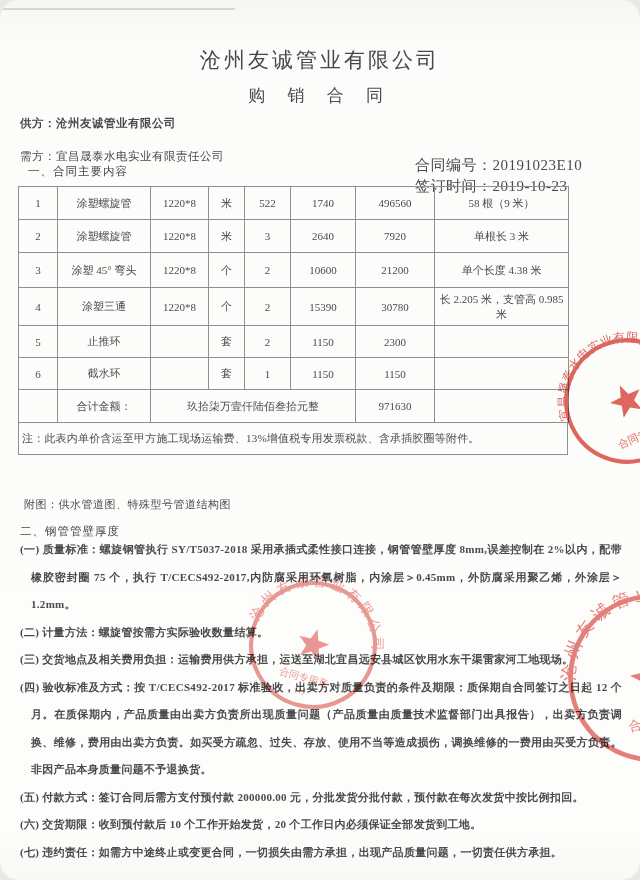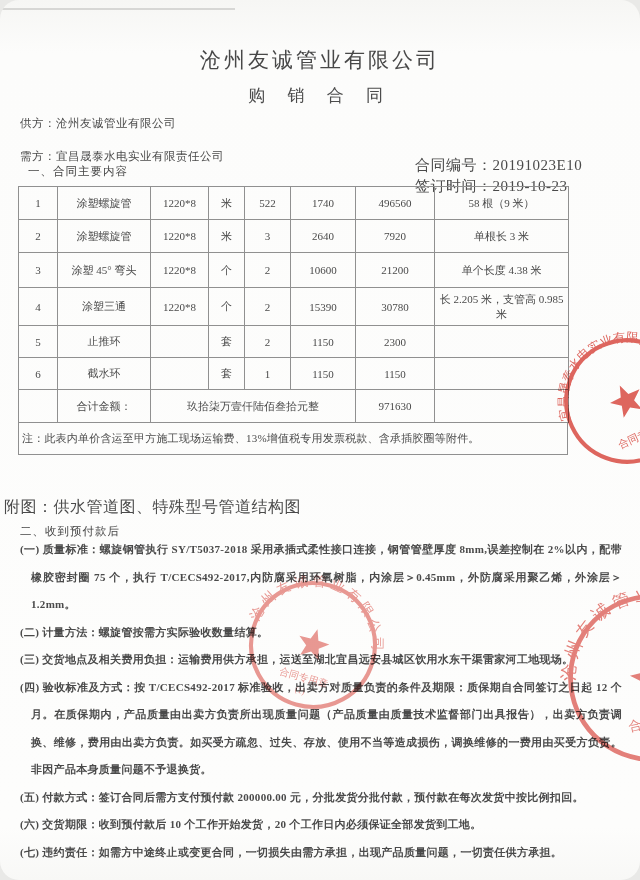--- a/index.html
+++ b/index.html
@@ -7,41 +7,41 @@
         background:linear-gradient(180deg,#f6f6f4 0%,#fcfcfb 6%,#fdfdfc 94%,#f8f8f6 100%);
         font-family:"Liberation Serif","DejaVu Serif",serif;color:#4a4a4a;border-radius:19px;}
   .scan-edge{position:absolute;top:8px;left:0;width:235px;height:2px;background:#d7d7d5;}
 
   .doc-title{position:absolute;top:46px;left:0;width:100%;text-align:center;
              font-size:21px;letter-spacing:3px;color:#484848;}
   .doc-subtitle{position:absolute;top:84px;left:0;width:100%;text-align:center;
              font-size:17px;letter-spacing:9px;color:#4c4c4c;}
 
   .meta-line{position:absolute;font-size:11.5px;white-space:nowrap;letter-spacing:.5px;}
-  .m-supplier{top:116px;left:20px;}
+  .m-supplier{top:116px;left:20px;font-weight:bold;}
   .m-buyer{top:149px;left:20px;}
   .m-right{position:absolute;top:111px;left:415px;font-size:15px;line-height:20.5px;letter-spacing:.5px;margin-top:44px;}
   .m-right div{white-space:nowrap;}
 
   .sec-heading{position:absolute;font-size:11.5px;letter-spacing:1px;color:#454545;}
   .h-sec1{top:164px;left:28px;}
   .h-sec2{top:524px;left:20px;}
 
   .table-wrap{position:absolute;top:186px;left:18px;width:550px;}
   table.items{border-collapse:collapse;table-layout:fixed;width:550px;}
   table.items td,table.items th{border:1px solid #909090;font-weight:normal;
         font-size:11px;text-align:center;vertical-align:middle;padding:1px 3px;
         overflow:hidden;color:#4a4a4a;}
   table.items th{font-size:11.5px;}
   tr.hrow{height:30px;} tr.r1{height:33px;} tr.r2{height:33px;} tr.r3{height:35px;}
   tr.r4{height:38px;} tr.r5{height:32px;} tr.r6{height:32px;} tr.total{height:33px;}
   .note-box{margin-top:-1px;border:1px solid #909090;height:31px;line-height:31px;
         font-size:11px;padding-left:3px;white-space:nowrap;letter-spacing:.2px;}
 
-  .attach-line{position:absolute;top:497px;left:4px;font-size:16px;letter-spacing:.5px;}
+  .attach-line{position:absolute;top:497px;left:24px;font-size:11px;letter-spacing:.5px;}
 
   .terms{position:absolute;top:536px;left:20px;width:602px;}
   .terms p{margin:0;font-size:11px;line-height:27.5px;letter-spacing:.3px;
         padding-left:11px;text-indent:-11px;text-align:justify;font-weight:bold;}
 
   .stamp{position:absolute;mix-blend-mode:multiply;pointer-events:none;}
   .stamp svg{display:block;}
   .stamp-a{left:558px;top:332px;width:138px;height:138px;opacity:.82;transform:rotate(-25deg);}
   .stamp-b{left:242px;top:574px;width:142px;height:142px;opacity:.55;transform:rotate(16deg);}
   .stamp-c{left:562px;top:588px;width:180px;height:180px;opacity:.68;transform:rotate(-12deg);}
@@ -149,21 +149,21 @@
           <td>971630</td>
           <td></td>
         </tr>
       </tbody>
     </table>
     <div class="note-box">注：此表内单价含运至甲方施工现场运输费、13%增值税专用发票税款、含承插胶圈等附件。</div>
   </div>
 
   <div class="attach-line">附图：供水管道图、特殊型号管道结构图</div>
 
-  <div class="sec-heading h-sec2">二、收到预付款后</div>
+  <div class="sec-heading h-sec2">二、钢管管壁厚度</div>
 
   <div class="terms">
     <p>(一) 质量标准：螺旋钢管执行 SY/T5037-2018 采用承插式柔性接口连接，钢管管壁厚度 8mm,误差控制在 2%以内，配带橡胶密封圈 75 个，执行 T/CECS492-2017,内防腐采用环氧树脂，内涂层＞0.45mm，外防腐采用聚乙烯，外涂层＞1.2mm。</p>
     <p>(二) 计量方法：螺旋管按需方实际验收数量结算。</p>
     <p>(三) 交货地点及相关费用负担：运输费用供方承担，运送至湖北宜昌远安县城区饮用水东干渠雷家河工地现场。</p>
     <p>(四) 验收标准及方式：按 T/CECS492-2017 标准验收，出卖方对质量负责的条件及期限：质保期自合同签订之日起 12 个月。在质保期内，产品质量由出卖方负责所出现质量问题（产品质量由质量技术监督部门出具报告），出卖方负责调换、维修，费用由出卖方负责。如买受方疏忽、过失、存放、使用不当等造成损伤，调换维修的一费用由买受方负责。非因产品本身质量问题不予退换货。</p>
     <p>(五) 付款方式：签订合同后需方支付预付款 200000.00 元，分批发货分批付款，预付款在每次发货中按比例扣回。</p>
     <p>(六) 交货期限：收到预付款后 10 个工作开始发货，20 个工作日内必须保证全部发货到工地。</p>
     <p>(七) 违约责任：如需方中途终止或变更合同，一切损失由需方承担，出现产品质量问题，一切责任供方承担。</p>
   </div>

